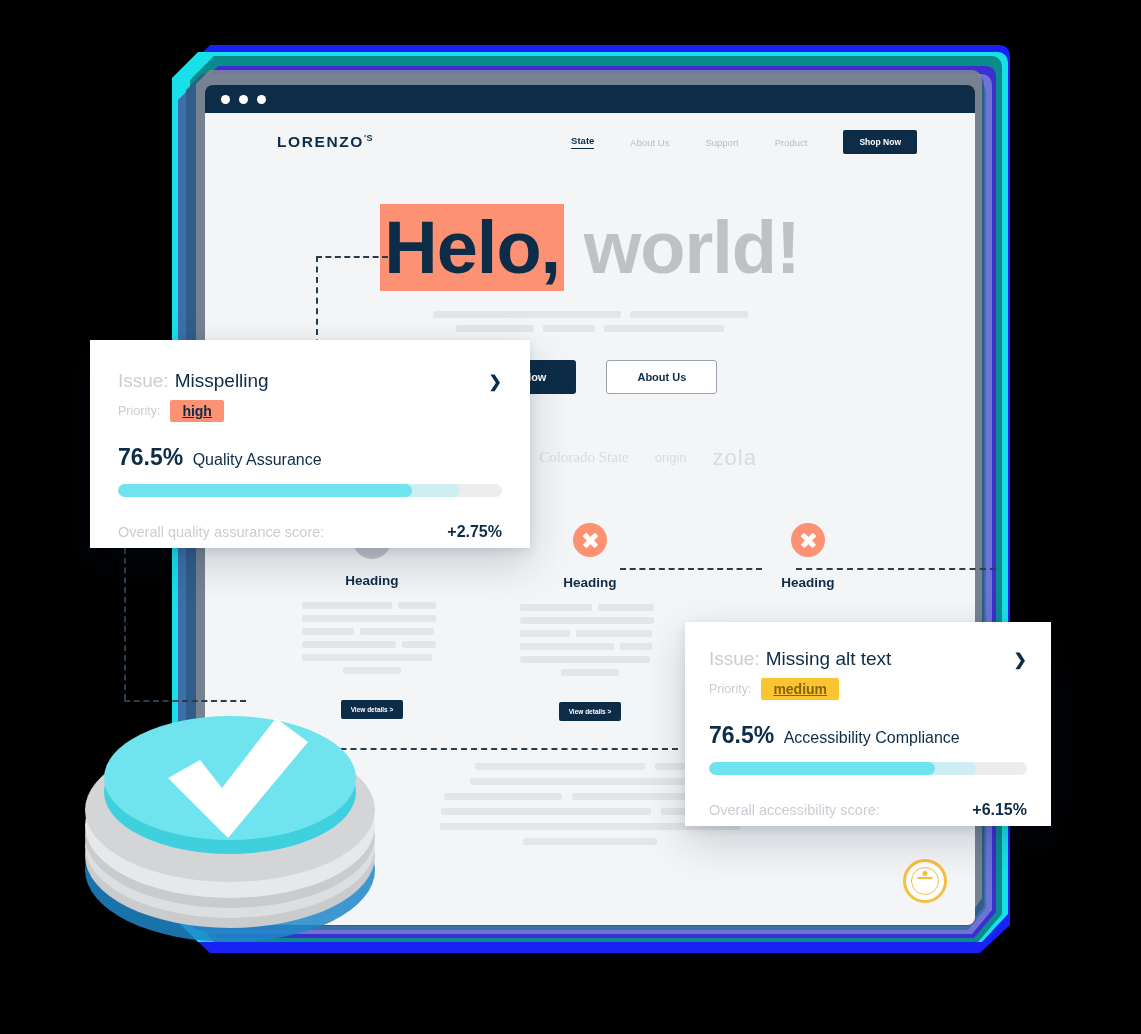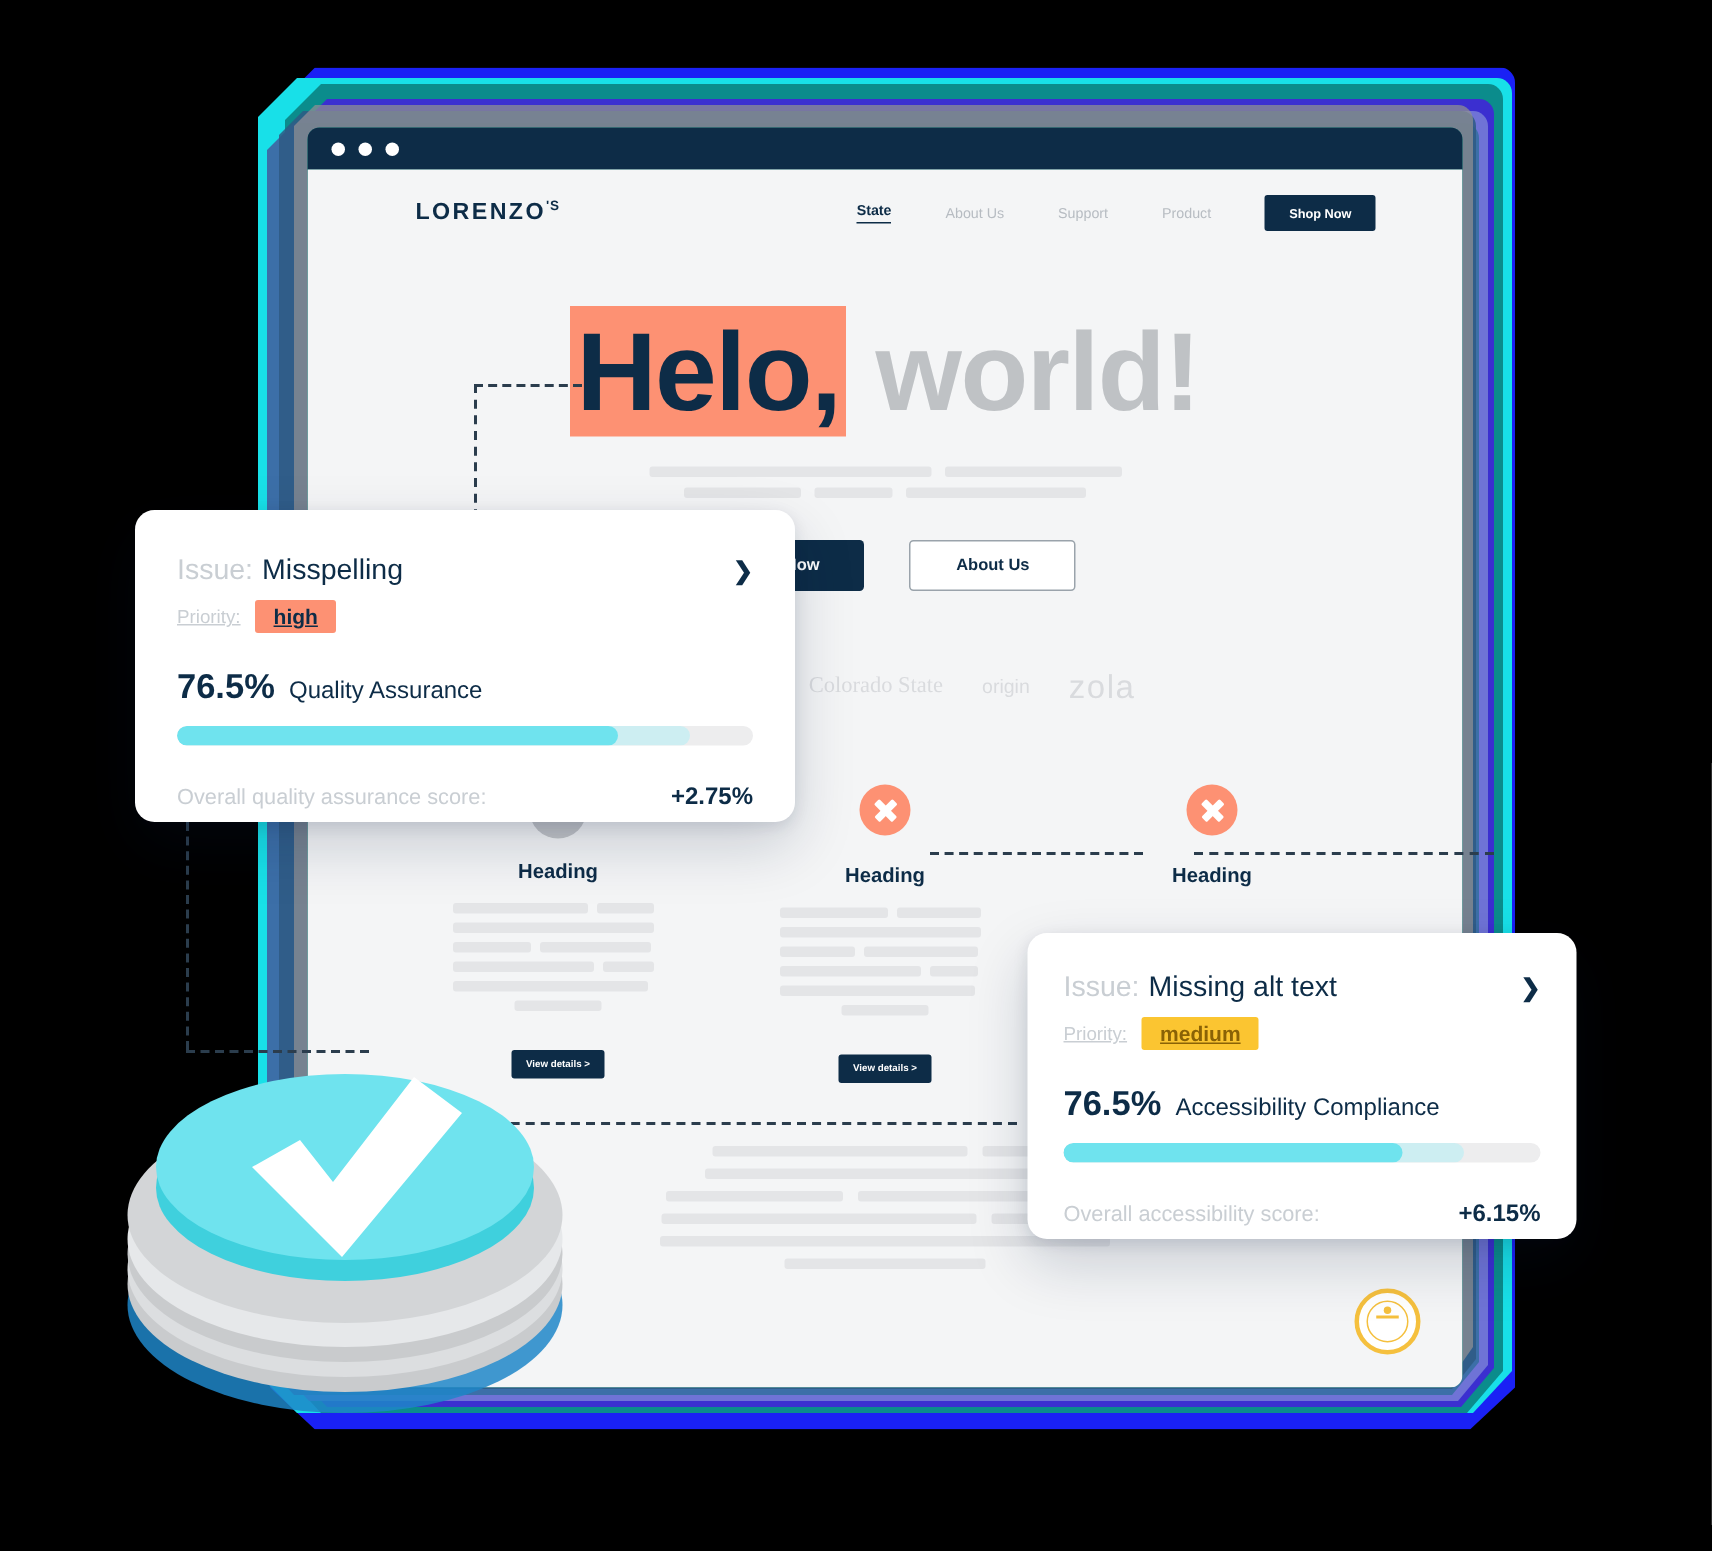--- a/index.html
+++ b/index.html
@@ -4,21 +4,21 @@
 <style>
   html,body{margin:0;padding:0;background:#000;}
   body{width:1141px;height:1034px;overflow:hidden;font-family:"Liberation Sans",sans-serif;}
   #stage{position:relative;width:1141px;height:1034px;background:#000;}
 
   
   .glitch{position:absolute;border-radius:10px;}
 
   
   #browser{position:absolute;left:205px;top:85px;width:770px;height:840px;
-           background:#0f766e;border-radius:8px;overflow:hidden;}
+           background:#f97316;border-radius:8px;overflow:hidden;}
   #titlebar{height:28px;background:#0d2c47;display:flex;align-items:center;padding-left:16px;gap:9px;}
   .dot{width:9px;height:9px;border-radius:50%;background:#fff;}
 
   #page{position:relative;width:100%;height:812px;background:#f4f5f6;}
 
   
   #nav{display:flex;align-items:center;height:58px;padding:0 58px 0 72px;}
   #logo{font-size:15.5px;font-weight:bold;color:#0d2c47;letter-spacing:1.6px;}
   #logo sup{font-size:9px;letter-spacing:0.5px;}
   #navmenu{margin-left:auto;display:flex;align-items:center;gap:36px;}
@@ -74,28 +74,28 @@
   #a11y .inner{width:26px;height:26px;border-radius:50%;border:1.6px solid #f5c03e;position:relative;}
   #a11y .head{position:absolute;left:50%;top:3px;transform:translateX(-50%);width:5px;height:5px;
         border-radius:50%;background:#f5c03e;}
   #a11y .body{position:absolute;left:50%;top:9px;transform:translateX(-50%);width:15px;height:2px;background:#f5c03e;}
 
   
   .dash-h{position:absolute;border-top:2.5px dashed #2b3d4d;}
   .dash-v{position:absolute;border-left:2.5px dashed #2b3d4d;}
 
   
-  .card{position:absolute;background:#fff;border-radius:13px;
+  .card{position:absolute;background:#fff;border-radius:0;
         box-shadow:0 16px 40px rgba(10,30,60,.18),0 3px 10px rgba(10,30,60,.10);}
   .card .crow1{display:flex;align-items:center;}
   .issue-lab{font-size:19px;color:#c9ced3;}
   .issue-val{font-size:19px;color:#0d2c47;margin-left:6px;}
   .chev{margin-left:auto;font-size:16px;color:#0d2c47;font-weight:bold;}
   .crow2{display:flex;align-items:center;margin-top:8px;}
-  .prio-lab{font-size:12.5px;color:#c9ced3;text-decoration:underline;}
+  .prio-lab{font-size:12.5px;color:#c9ced3;}
   .prio-pill{font-size:14px;font-weight:bold;padding:3px 12px;border-radius:2px;margin-left:10px;text-decoration:underline;}
   .crow3{margin-top:22px;}
   .score{font-size:23px;font-weight:bold;color:#0d2c47;}
   .scorelab{font-size:16px;color:#0d2c47;margin-left:5px;}
   .bar{margin-top:13px;height:13px;border-radius:7px;background:#ededee;position:relative;overflow:hidden;}
   .bar .f1{position:absolute;left:0;top:0;height:100%;background:#6fe3ee;border-radius:7px;}
   .bar .f2{position:absolute;top:0;height:100%;background:#cdeef2;border-radius:7px;}
   .crow5{display:flex;align-items:baseline;margin-top:26px;}
   .ovlab{font-size:14.5px;color:#c9ced3;}
   .ovval{margin-left:auto;font-size:16px;font-weight:bold;color:#0d2c47;}

